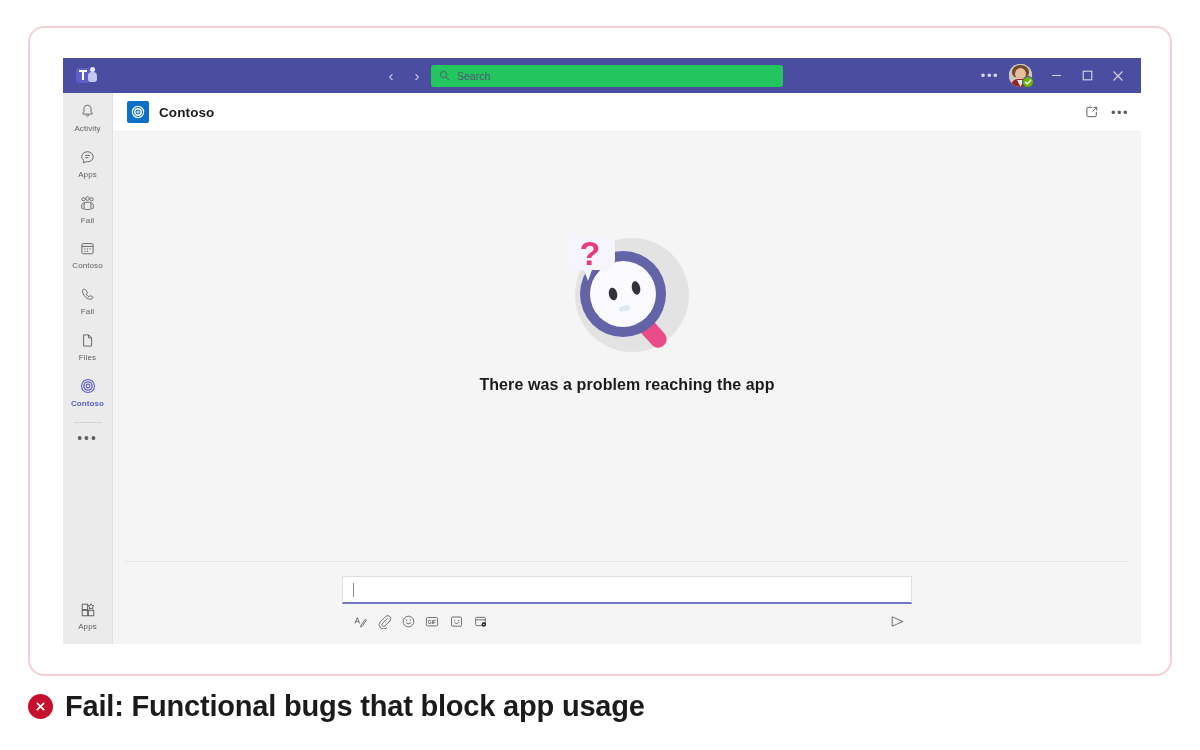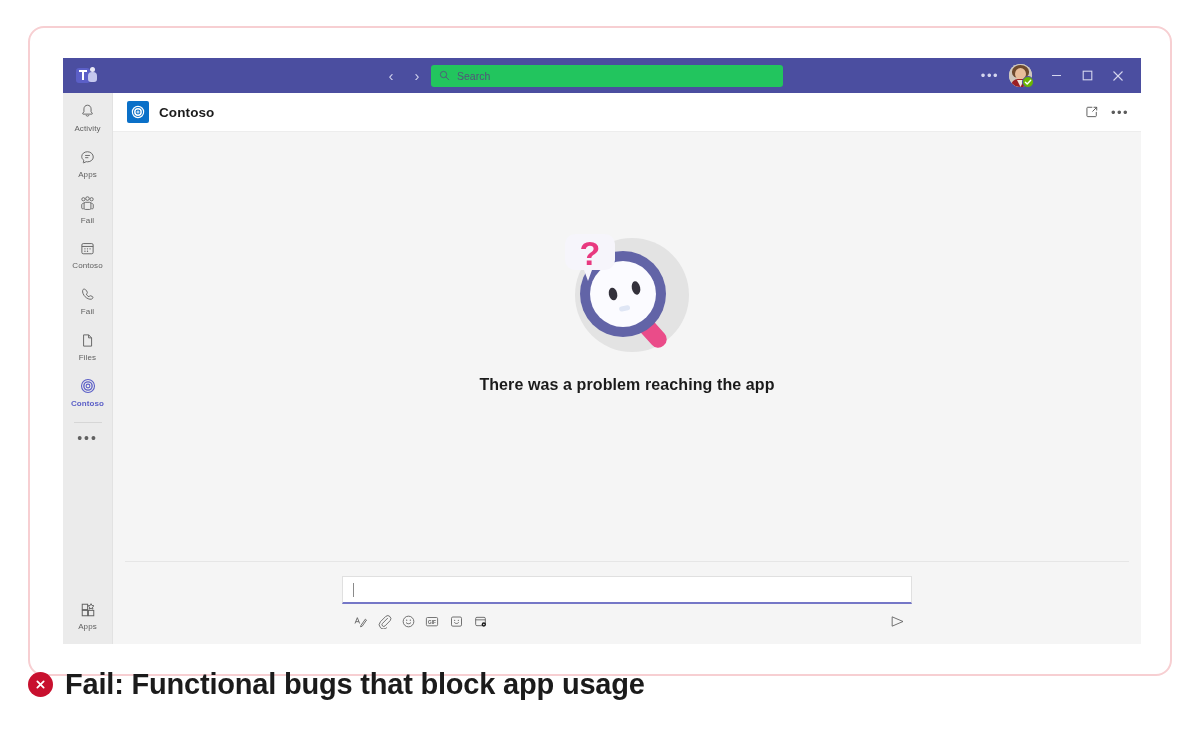--- a/index.html
+++ b/index.html
@@ -426,21 +426,21 @@
     color: #5e5e5e;
     cursor: pointer;
     display: flex;
     align-items: center;
   }
 
   
   .caption {
     position: absolute;
     left: 28px;
-    top: 668px;
+    top: 690px;
     display: flex;
     align-items: center;
     gap: 12px;
   }
   .caption-icon {
     width: 25px; height: 25px;
     border-radius: 50%;
     background: #c8102e;
     display: flex;
     align-items: center;

